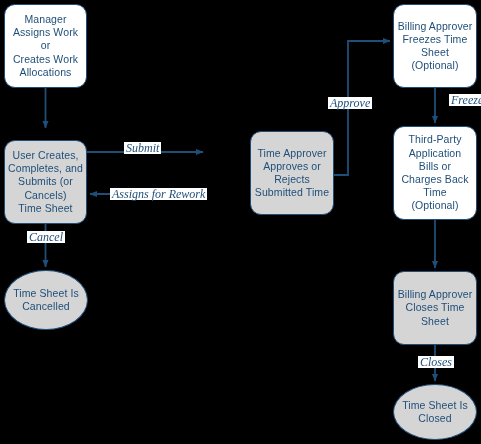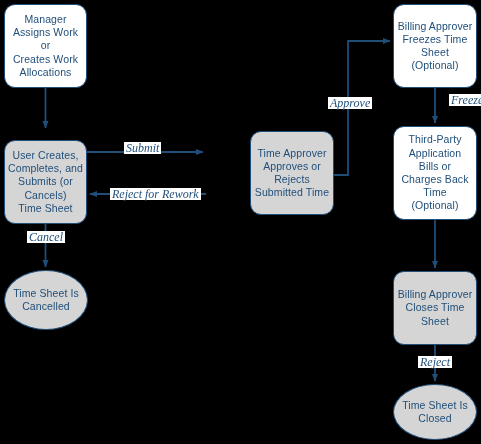--- a/index.html
+++ b/index.html
@@ -129,19 +129,19 @@
         <span class="node-label">Time Sheet Is
 Cancelled</span>
       </div>
       <div class="node terminator fill-gray" style="left: 393px; top: 384px; width: 84px; height: 56px;">
         <span class="node-label">Time Sheet Is
 Closed</span>
       </div>
     </div>
   <div id="label-layer">
       <div class="edge-label" style="left: 124px; top: 142px;">Submit</div>
-      <div class="edge-label" style="left: 110px; top: 188px;">Reject for Rework</div>
+      <div class="edge-label" style="left: 110px; top: 188px;">Assigns for Rework</div>
       <div class="edge-label" style="left: 328px; top: 97px;">Approve</div>
       <div class="edge-label" style="left: 416px; top: 94px; margin-left: 33px;">Freeze</div>
-      <div class="edge-label" style="left: 418px; top: 356px;">Reject</div>
+      <div class="edge-label" style="left: 418px; top: 356px;">Closes</div>
       <div class="edge-label" style="left: 27px; top: 231px; text-align: right;">Cancel</div>
     </div>
 </div>
 
 </body></html>

